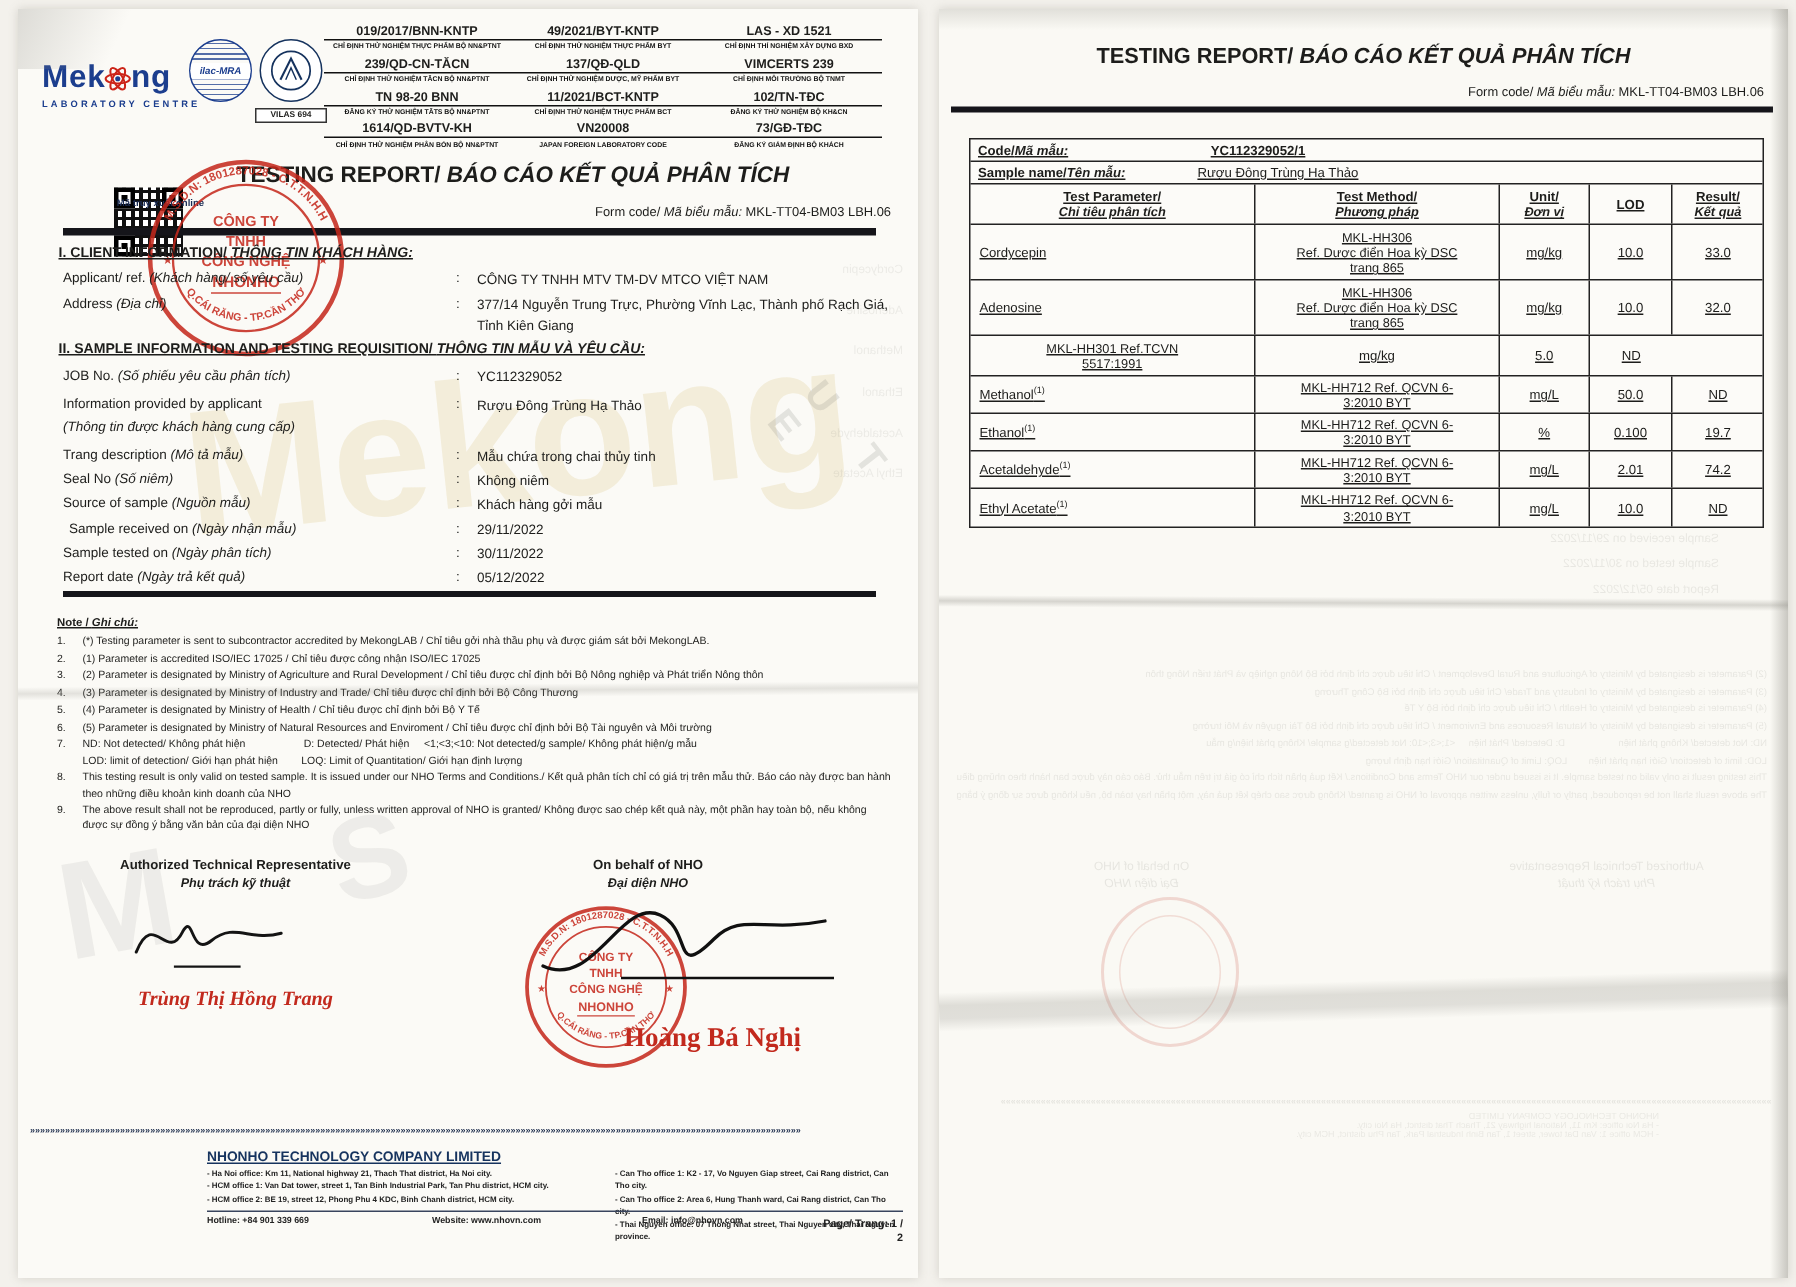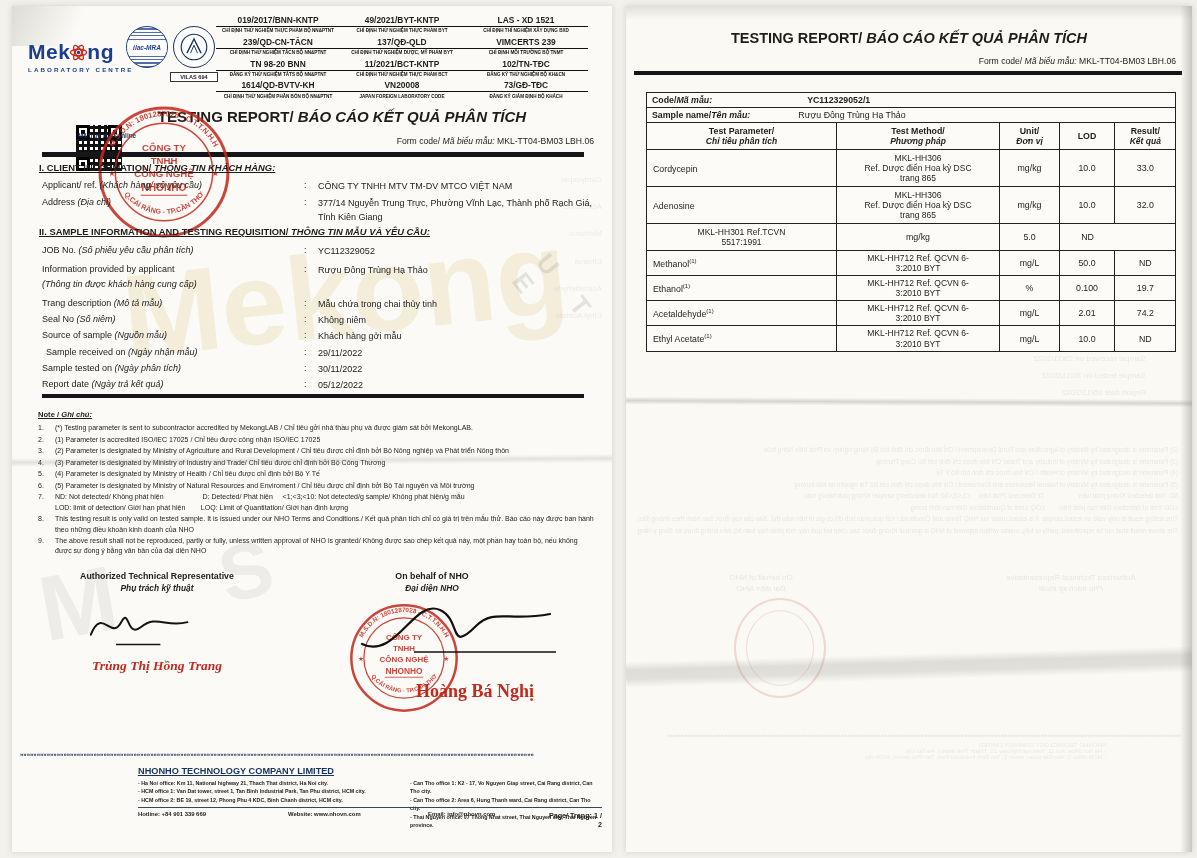--- a/index.html
+++ b/index.html
@@ -51,21 +51,21 @@
   .chev{font-size:6px;font-weight:bold;color:#1b2b4a;white-space:nowrap;overflow:hidden;}
   .nho-box{width:95px;height:52px;background:#1d3764;border:1px solid #93a0b0;border-radius:7px;
       display:flex;flex-direction:column;align-items:center;justify-content:center;box-shadow:inset 0 0 6px rgba(0,0,0,.35);}
   .nho-txt{color:#fff;font-weight:800;font-size:24px;line-height:1;display:flex;align-items:center;}
   .nho-cap{color:#dfe6ef;font-size:4.2px;letter-spacing:.4px;margin-top:2px;}
   .company{font-size:9.2px;font-weight:bold;color:#16335e;text-decoration:underline;}
   .office{font-size:5.3px;font-weight:bold;color:#222;line-height:1.6;}
   .contact{border-top:1px solid #39455e;padding-top:3px;display:flex;font-size:5.9px;font-weight:bold;color:#222;}
   .pg{font-size:7.2px;}
   
-  .rtbl{border:1.7px solid #222;font-size:8.8px;background:rgba(255,255,255,.35);}
+  .rtbl{border:1.7px solid #222;font-size:8.8px;background:rgba(255,255,255,.35);text-decoration:underline;}
   .trow-line{display:flex;align-items:center;height:15px;border-bottom:1px solid #222;padding-left:5px;}
   .tgrid{display:grid;grid-template-columns:190px 163px 60px 55px 60.6px;}
   .tgrid>div{border-right:1px solid #222;display:flex;flex-direction:column;justify-content:center;
              text-align:center;padding:1px 2px;}
   .tgrid>div:last-child{border-right:none;}
   .tgrid.hdr{height:27px;border-bottom:1px solid #222;}
   .h-en{font-weight:bold;font-size:8.8px;}
   .h-vi{font-weight:bold;font-style:italic;font-size:8.5px;}
   .drow{border-bottom:1px solid #222;}
   .drow:last-child{border-bottom:none;}

